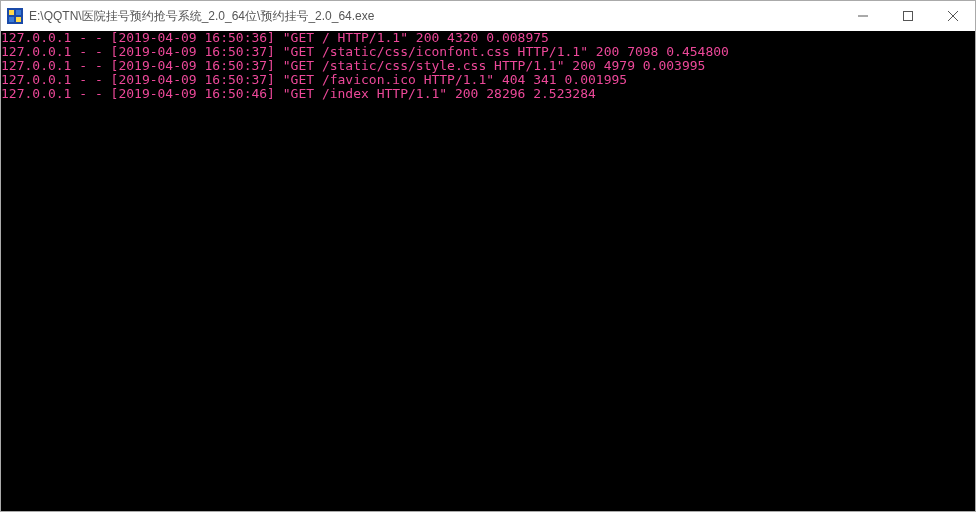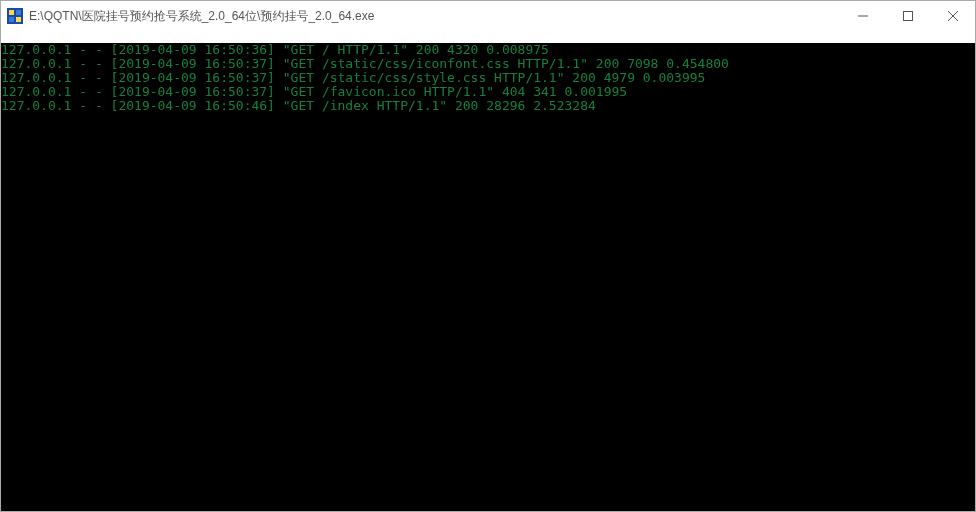--- a/index.html
+++ b/index.html
@@ -54,28 +54,27 @@
       height: 100%;
       display: flex;
       align-items: center;
       justify-content: center;
       color: #555;
       font-size: 10px;
     }
     .console {
       flex: 1;
       background: #000000;
-      color: #15803d;
+      color: #ec4899;
       font-family: "NSimSun", "SimSun", "Consolas", monospace;
       font-size: 13px;
       line-height: 14px;
       padding: 0;
       overflow: hidden;
       white-space: pre;
-      margin-top: 12px;
     }
     .log-line {
       white-space: pre;
     }
   </style>
 </head>
 <body>
 
 <div class="window">
   <div class="titlebar">

